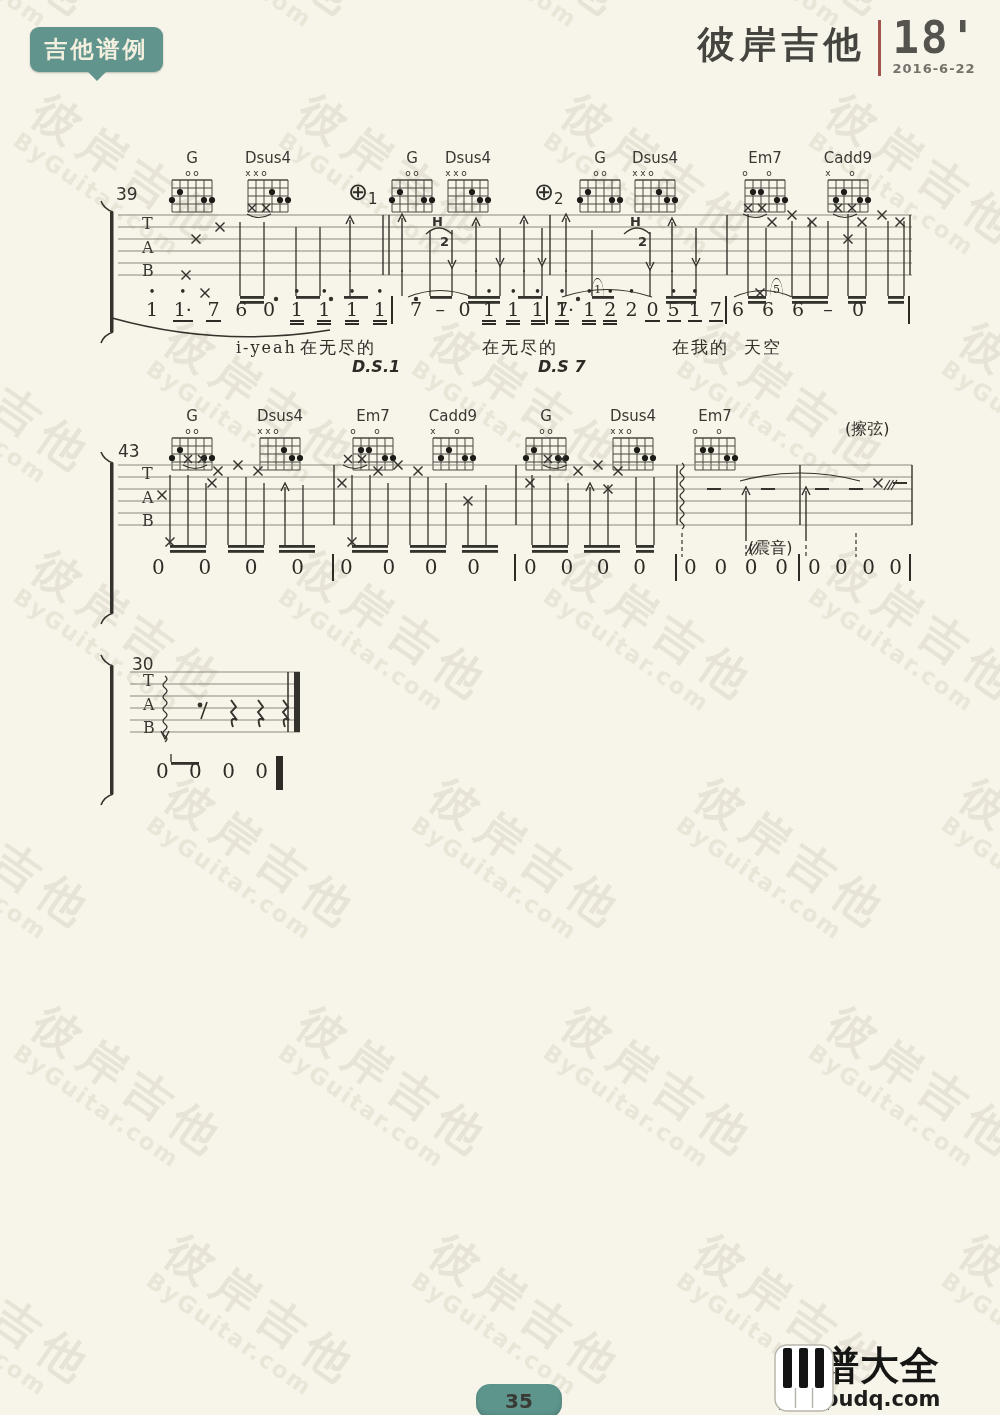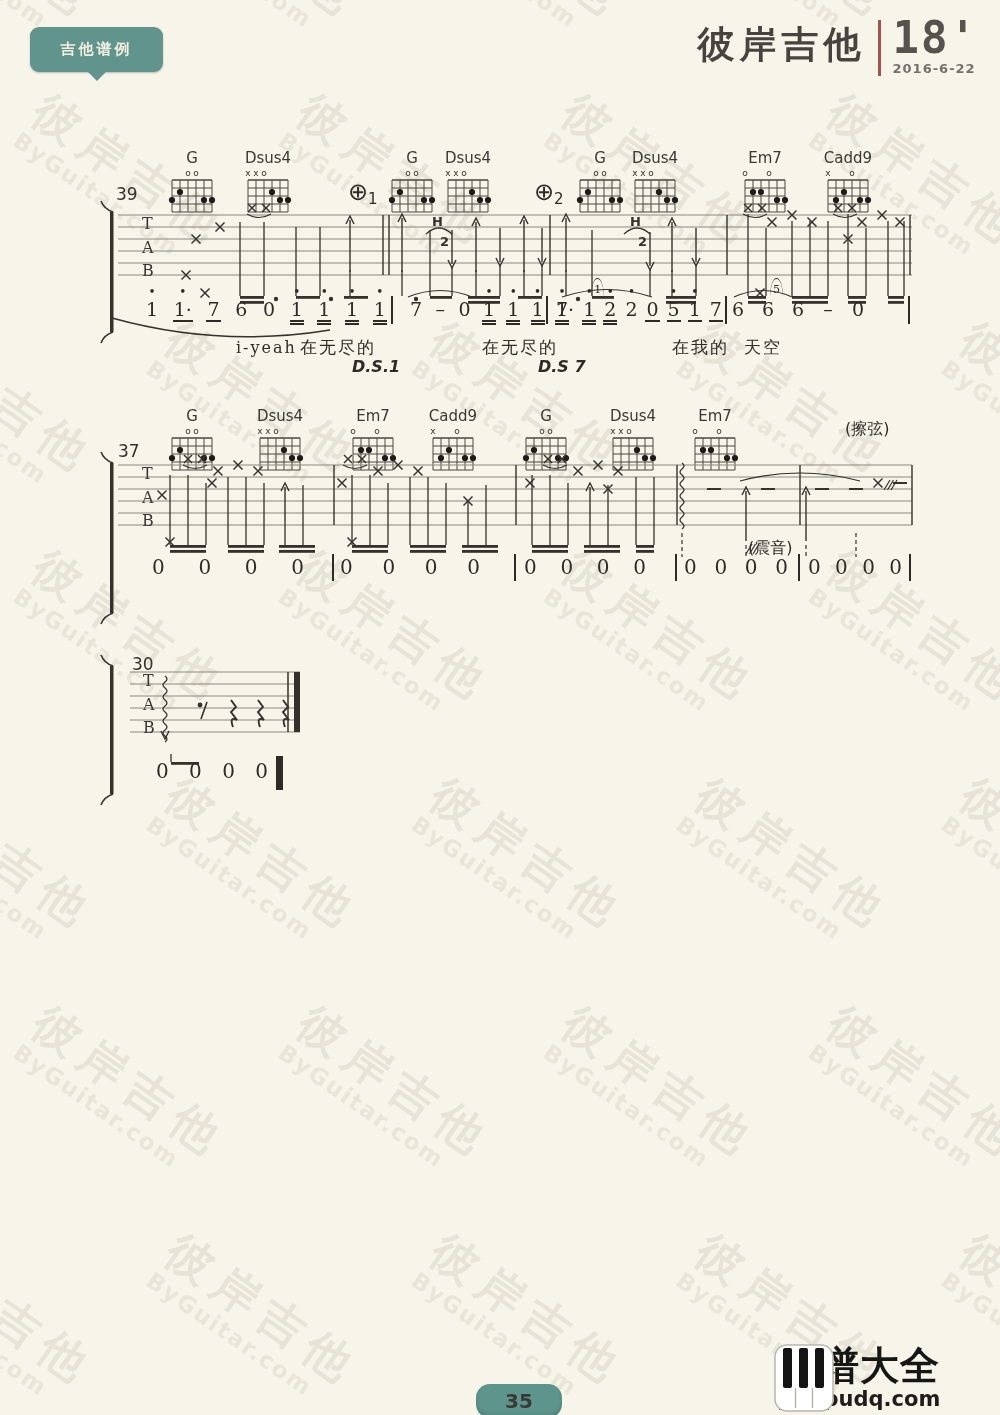--- a/index.html
+++ b/index.html
@@ -7,21 +7,21 @@
         font-family:"DejaVu Sans",sans-serif;color:#34322c;}
   
   #wm{position:absolute;inset:0;pointer-events:none;}
   .wm-tile{position:absolute;transform:rotate(35deg);white-space:nowrap;}
   .wm1{font-size:46px;font-weight:700;letter-spacing:10px;color:rgba(168,159,133,.20);}
   .wm2{font-size:23px;font-weight:700;letter-spacing:2px;color:rgba(168,159,133,.17);margin-top:-6px;}
   
   .badge{position:absolute;left:30px;top:27px;width:133px;height:45px;background:#60948c;border-radius:9px;
          box-shadow:0 1px 2px rgba(60,80,70,.35);display:flex;align-items:center;justify-content:center;}
   .badge:after{content:"";position:absolute;left:60px;bottom:-6px;width:14px;height:14px;background:#60948c;transform:rotate(45deg);}
-  .badge span{font-size:15px;letter-spacing:3px;color:#f3efdf;font-weight:700;}
+  .badge span{font-size:23px;letter-spacing:3px;color:#f3efdf;font-weight:700;}
   
   .logo{position:absolute;right:22px;top:16px;display:flex;align-items:flex-start;}
   .brand{font-size:37px;font-weight:700;color:#45443f;letter-spacing:5px;line-height:58px;}
   .logo-div{width:3px;height:56px;background:#a4524e;margin:4px 12px 0 12px;}
   .dur-wrap{display:flex;flex-direction:column;align-items:flex-start;}
   .dur{font-size:44px;font-weight:800;color:#55534d;line-height:44px;letter-spacing:2px;font-family:"DejaVu Sans Mono",monospace;}
   .date{font-size:13px;font-weight:700;color:#73716a;letter-spacing:1px;margin-top:1px;}
   
   .mnum{position:absolute;font-size:17px;color:#34322c;}
   
@@ -193,21 +193,21 @@
   <div class="logo">
     <span class="brand">彼岸吉他</span>
     <span class="logo-div"></span>
     <span class="dur-wrap">
       <span class="dur">18'</span>
       <span class="date">2016-6-22</span>
     </span>
   </div>
 
   <span class="mnum" style="left:116px;top:184px">39</span>
-  <span class="mnum" style="left:118px;top:441px">37</span>
+  <span class="mnum" style="left:118px;top:441px">43</span>
   <span class="mnum" style="left:132px;top:654px">30</span>
 
   <div id="chordrow1">
       <div class="chord" style="left: 166px; top: 150px;"><div class="cname">G</div><svg width="52" height="50" viewBox="0 0 52 50" style="position: relative;">
           <text x="22" y="10" text-anchor="middle" font-size="9" fill="#34322c">o</text>
           <text x="30" y="10" text-anchor="middle" font-size="9" fill="#34322c">o</text>
           <line x1="6" y1="14" x2="46" y2="14" stroke="#4a4840" stroke-width="1.6"></line>
           <line x1="6" y1="22" x2="46" y2="22" stroke="#4a4840" stroke-width="1"></line>
           <line x1="6" y1="30" x2="46" y2="30" stroke="#4a4840" stroke-width="1"></line>
           <line x1="6" y1="38" x2="46" y2="38" stroke="#4a4840" stroke-width="1"></line>

